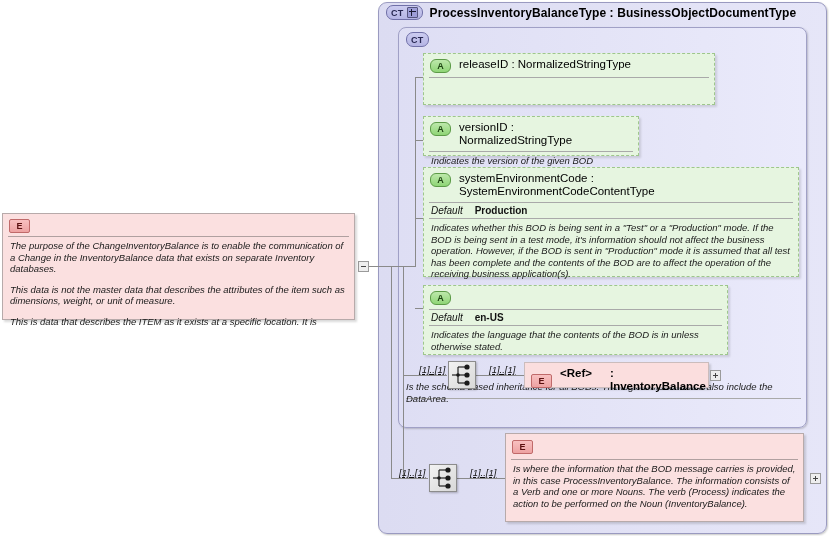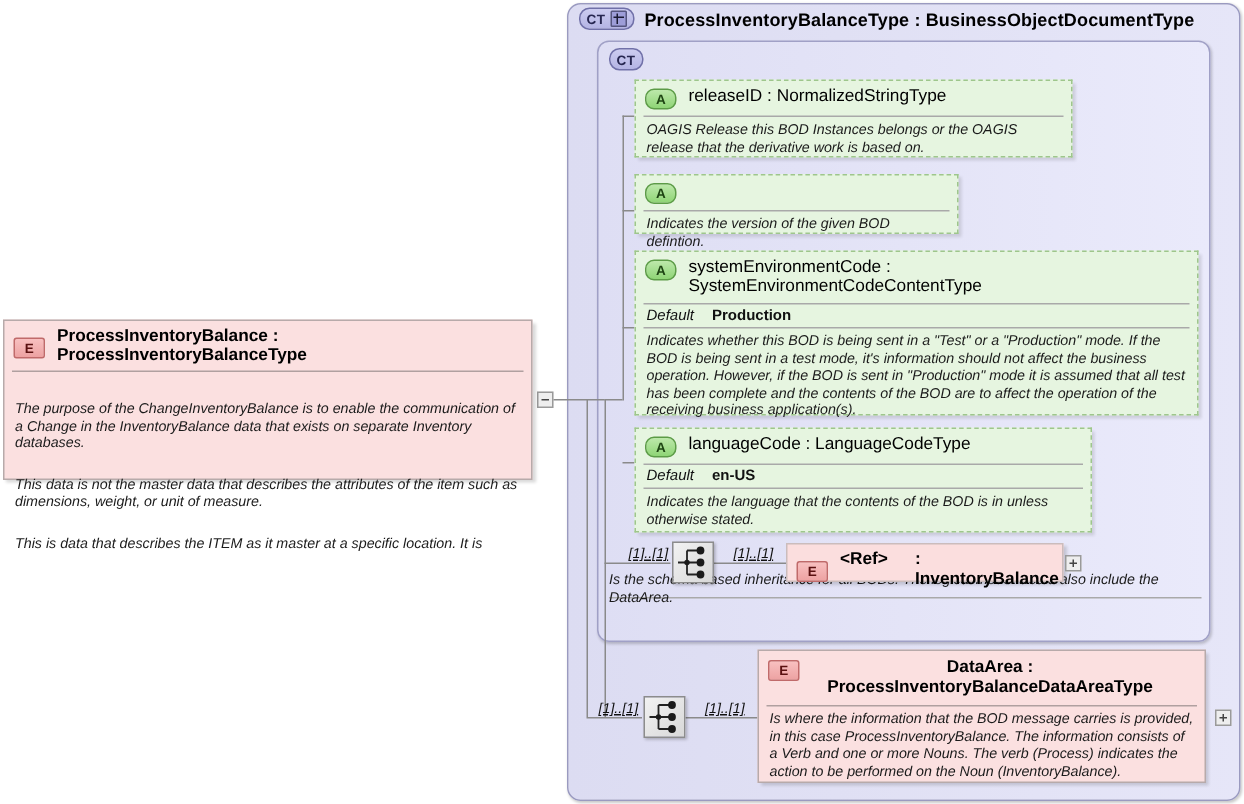--- a/index.html
+++ b/index.html
@@ -201,21 +201,21 @@
     background: #b0a0a0;
     margin: 0 5px;
   }
   .elem-doc {
     padding: 3px 7px 4px 7px;
     font-style: italic;
     font-size: 9.5px;
     line-height: 11.5px;
     color: #1a1a1a;
   }
-  .elem-doc p { margin: 16px 0 9px 0; }
+  .elem-doc p { margin: 0 0 9px 0; }
   .elem-doc p:last-child { margin-bottom: 0; }
 
   
   .ct-doc {
     position: absolute;
     font-style: italic;
     font-size: 9.5px;
     line-height: 11.5px;
     color: #1a1a1a;
   }
@@ -318,26 +318,26 @@
   <div class="line h" style="left:391px; top:478px; width:37px;"></div>
   <div class="line v" style="left:391px; top:266px; height:212px;"></div>
   <div class="line h" style="left:457px; top:478px; width:48px;"></div>
 
   <div class="node attr-box" style="left:423px; top:53px; width:292px; height:52px;">
     <div class="attr-head">
       <span class="badge-a">A</span>
       <span class="attr-name">releaseID : NormalizedStringType</span>
     </div>
     <div class="attr-sep"></div>
-    <div class="attr-doc">OAGIS Release this BOD Instances belongs or the OAGIS release that the derivative work is based on.</div>
   </div>
 
   <div class="node attr-box" style="left:423px; top:116px; width:216px; height:40px;">
     <div class="attr-head">
       <span class="badge-a">A</span>
+      <span class="attr-name">versionID : NormalizedStringType</span>
     </div>
     <div class="attr-sep"></div>
     <div class="attr-doc">Indicates the version of the given BOD defintion.</div>
   </div>
 
   <div class="node attr-box" style="left:423px; top:167px; width:376px; height:110px;">
     <div class="attr-head">
       <span class="badge-a">A</span>
       <span class="attr-name">systemEnvironmentCode : SystemEnvironmentCodeContentType</span>
     </div>
@@ -346,21 +346,20 @@
       <span class="k">Default</span>
       <span class="v">Production</span>
     </div>
     <div class="attr-sep"></div>
     <div class="attr-doc">Indicates whether this BOD is being sent in a "Test" or a "Production" mode. If the BOD is being sent in a test mode, it's information should not affect the business operation. However, if the BOD is sent in "Production" mode it is assumed that all test has been complete and the contents of the BOD are to affect the operation of the receiving business application(s).</div>
   </div>
 
   <div class="node attr-box" style="left:423px; top:285px; width:305px; height:70px;">
     <div class="attr-head">
       <span class="badge-a">A</span>
-      <span class="attr-name">languageCode : LanguageCodeType</span>
     </div>
     <div class="attr-sep"></div>
     <div class="attr-default">
       <span class="k">Default</span>
       <span class="v">en-US</span>
     </div>
     <div class="attr-sep"></div>
     <div class="attr-doc">Indicates the language that the contents of the BOD is in unless otherwise stated.</div>
   </div>
 
@@ -403,33 +402,31 @@
       <circle cx="18" cy="21" r="2.6" fill="#1a1a1a"></circle>
       <circle cx="9" cy="13" r="1.8" fill="#1a1a1a"></circle>
     </svg>
   </div>
   <div class="card" style="left:399px; top:467px;">[1]..[1]</div>
   <div class="card" style="left:470px; top:467px;">[1]..[1]</div>
 
   <div class="node elem-box solidframe" style="left:505px; top:433px; width:299px; height:89px;">
     <div class="elem-head" style="padding:5px 10px 5px 6px;">
       <span class="badge-e">E</span>
-      <span class="elem-name" style="text-align:center; padding-right:14px;">DataArea : ProcessInventoryBalanceDataAreaType</span>
     </div>
     <div class="elem-sep"></div>
     <div class="elem-doc">Is where the information that the BOD message carries is provided, in this case ProcessInventoryBalance. The information consists of a Verb and one or more Nouns. The verb (Process) indicates the action to be performed on the Noun (InventoryBalance).</div>
   </div>
   <div class="expander" style="left:810px; top:473px;"></div>
 
   <div class="node elem-box solidframe" style="left:2px; top:213px; width:353px; height:107px;">
     <div class="elem-head" style="padding:4px 8px 3px 6px; align-items:center;">
       <span class="badge-e">E</span>
-      <span class="elem-name">ProcessInventoryBalance : ProcessInventoryBalanceType</span>
     </div>
     <div class="elem-sep"></div>
     <div class="elem-doc">
       <p>The purpose of the ChangeInventoryBalance is to enable the communication of a Change in the InventoryBalance data that exists on separate Inventory databases.</p>
       <p>This data is not the master data that describes the attributes of the item such as dimensions, weight, or unit of measure.</p>
-      <p>This is data that describes the ITEM as it master at a specific location. It is</p>
+      <p>This is data that describes the ITEM as it exists at a specific location. It is</p>
     </div>
   </div>
 
 </div>
 
 </body></html>

